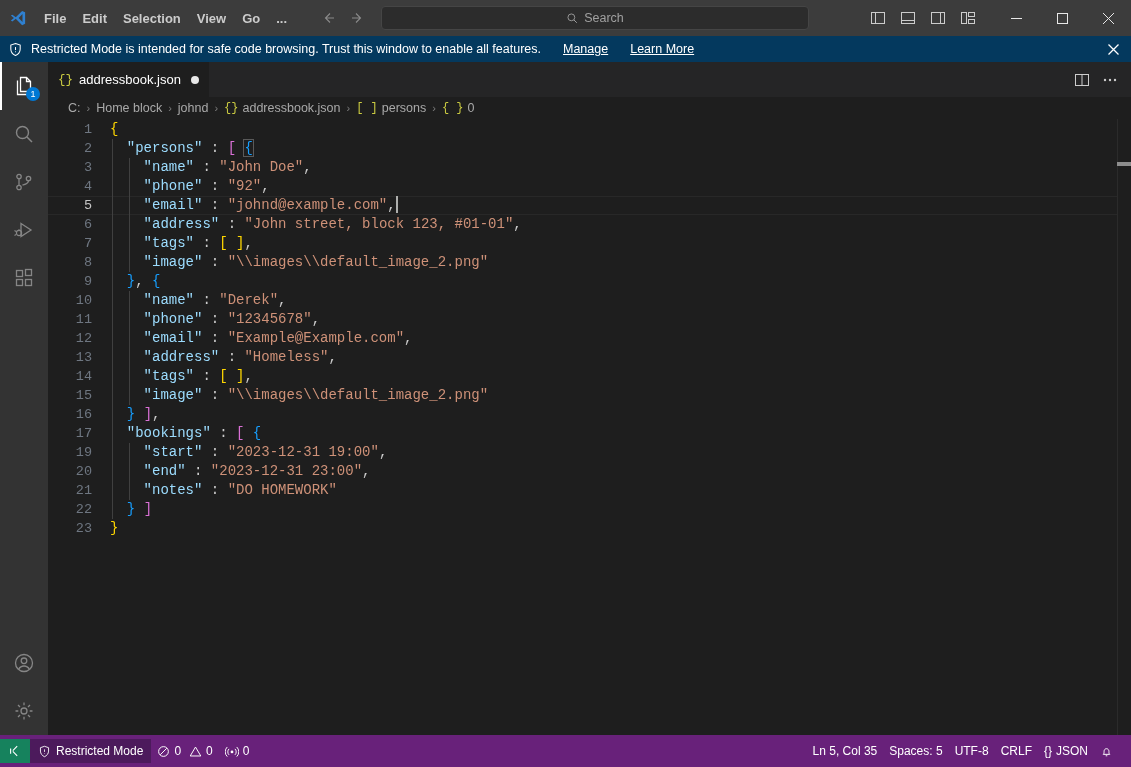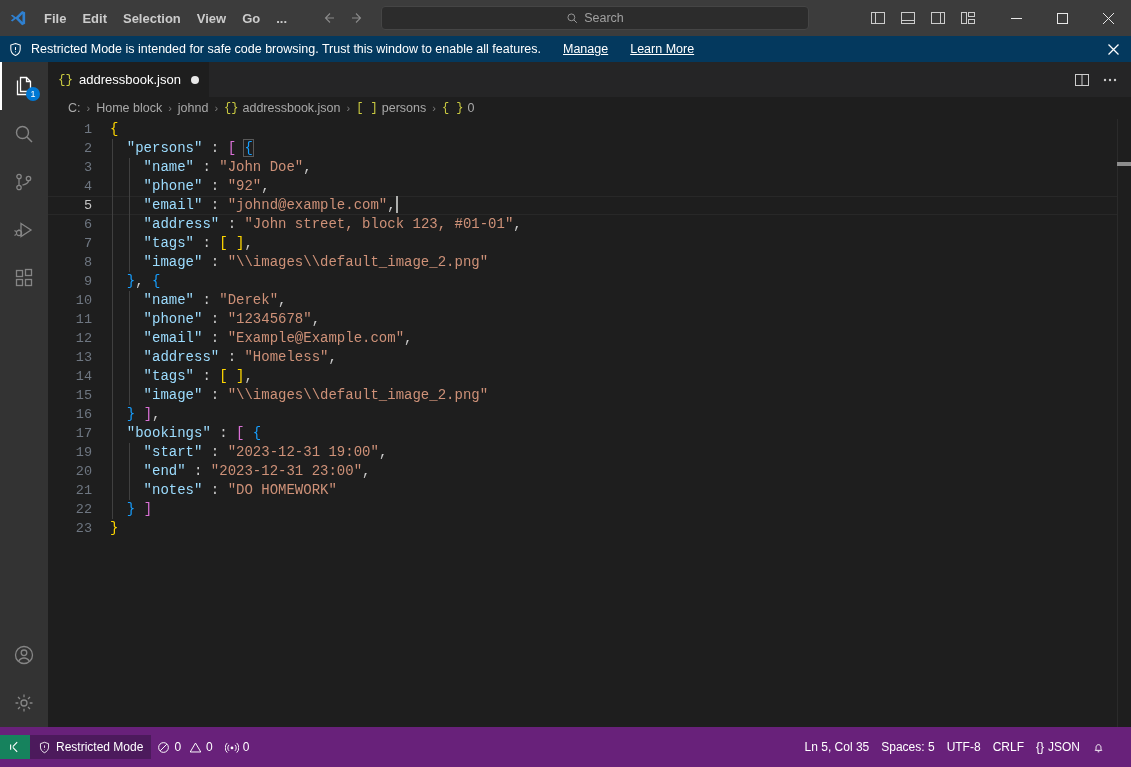--- a/index.html
+++ b/index.html
@@ -160,32 +160,32 @@
   
   .overview {
     width: 14px; min-width: 14px; background: #1e1e1e;
     position: relative;
   }
   .ov-mark { position: absolute; right: 0; width: 14px; height: 4px; background: #8d8d8d; }
   .ov-line { position: absolute; right: 13px; top: 0; bottom: 0; width: 1px; background: #2b2b2b; }
 
   
   .statusbar {
-    height: 40px; min-height: 24px;
+    height: 32px; min-height: 24px;
     background: #68217a;
     display: flex; align-items: center;
     color: #ffffff; font-size: 12px;
   }
   .sb-remote {
     background: #16825d; height: 24px; display: flex; align-items: center;
     padding: 0 8px; color: #ffffff;
   }
   .sb-item { display: flex; align-items: center; gap: 4px; padding: 0 6px; height: 24px; }
   .sb-restricted { background: #4c1a5c; padding: 0 8px; height: 24px; display:flex; align-items:center; gap:5px; }
-  .sb-right { margin-left: auto; display: flex; align-items: flex-start; padding-right: 20px; }
+  .sb-right { margin-left: auto; display: flex; align-items: flex-start; padding-right: 12px; }
   svg { display: block; }
 </style>
 </head>
 <body>
 
 <div class="titlebar">
   <div class="vscode-logo">
     <svg width="18" height="18" viewBox="0 0 24 24">
         <path fill="#2f80d0" d="M17.5 2.5 9 11 4.5 7.5 2.5 8.6 6.6 12l-4.1 3.4 2 1.1L9 13l8.5 8.5 4-1.8V4.3l-4-1.8zm.5 4.2v10.6L12.8 12 18 6.7z"></path>
       </svg>

